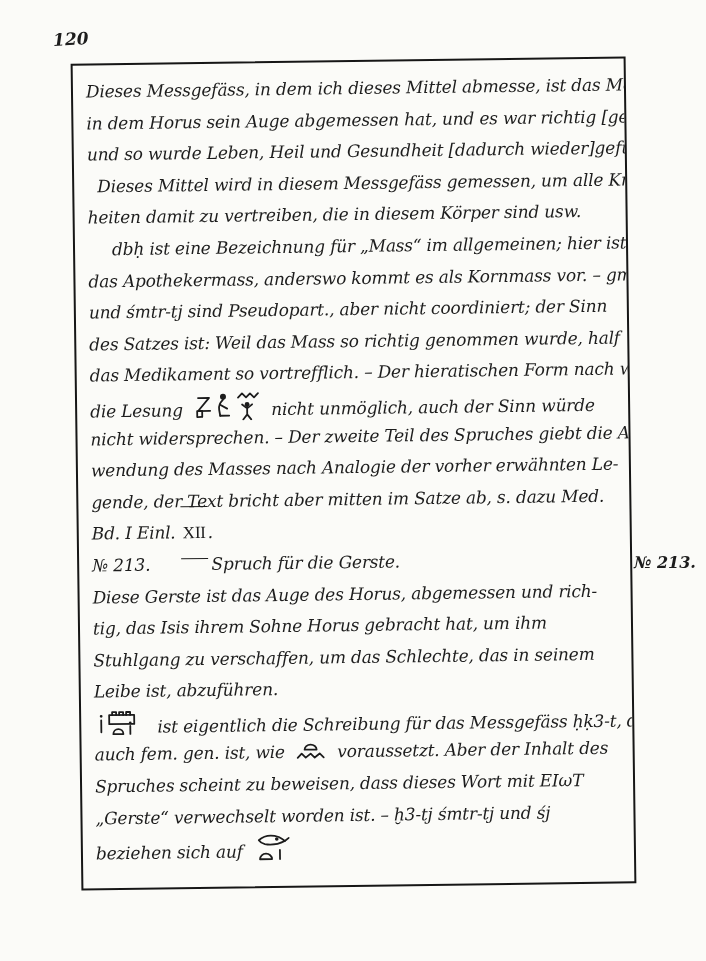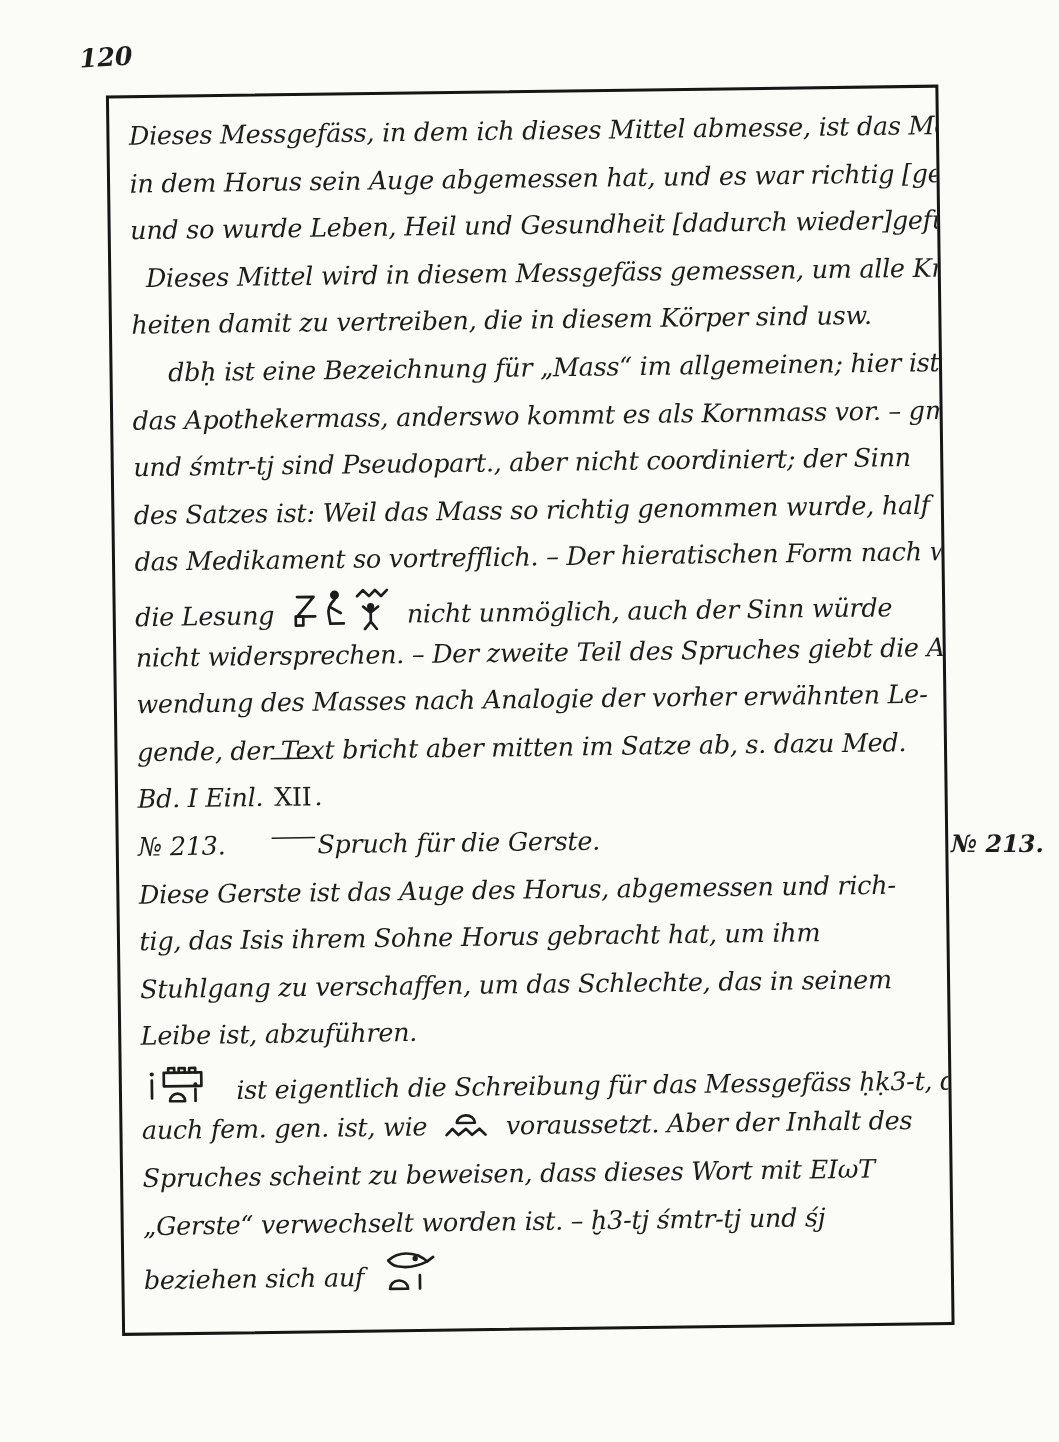--- a/index.html
+++ b/index.html
@@ -37,20 +37,21 @@
     white-space:nowrap;
   }
   .ind1{padding-left:10px;}
   .ind2{padding-left:24px;}
   .heading-title{margin-left:56px;}
   .numeral-box{
     font-style:normal;
     border-top:1.5px solid #1d1d1d;
     border-bottom:1.5px solid #1d1d1d;
     padding:16px 2px;
+    font-family:Liberation Serif, serif;
   }
   .hiero{
     display:inline-block;vertical-align:-5px;margin:0 6px;
   }
   .hiero path,.hiero polyline,.hiero line,.hiero rect{
     stroke:#1c1c1c;stroke-width:1.8;fill:none;
     stroke-linecap:round;stroke-linejoin:round;
   }
   .hiero .fill{fill:#1c1c1c;stroke:none;}
 </style>

